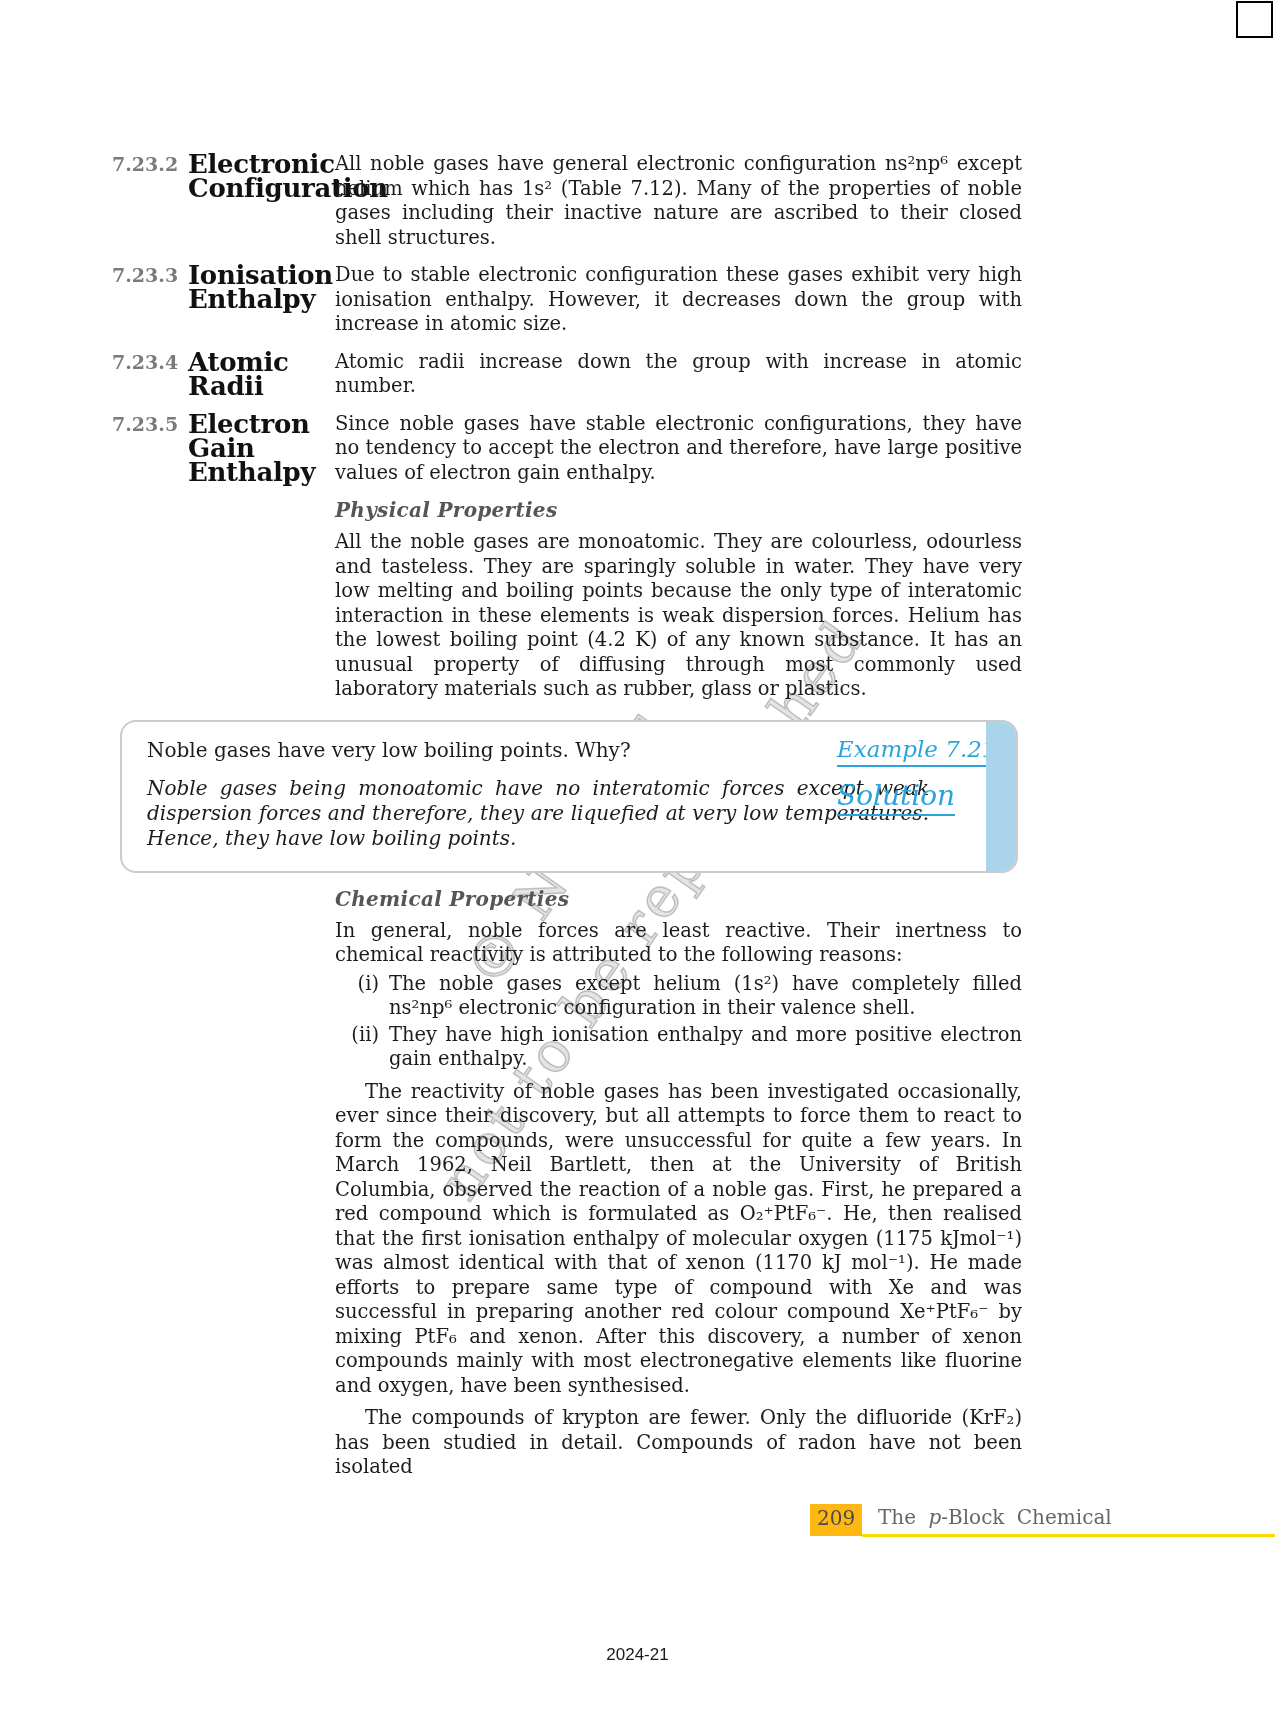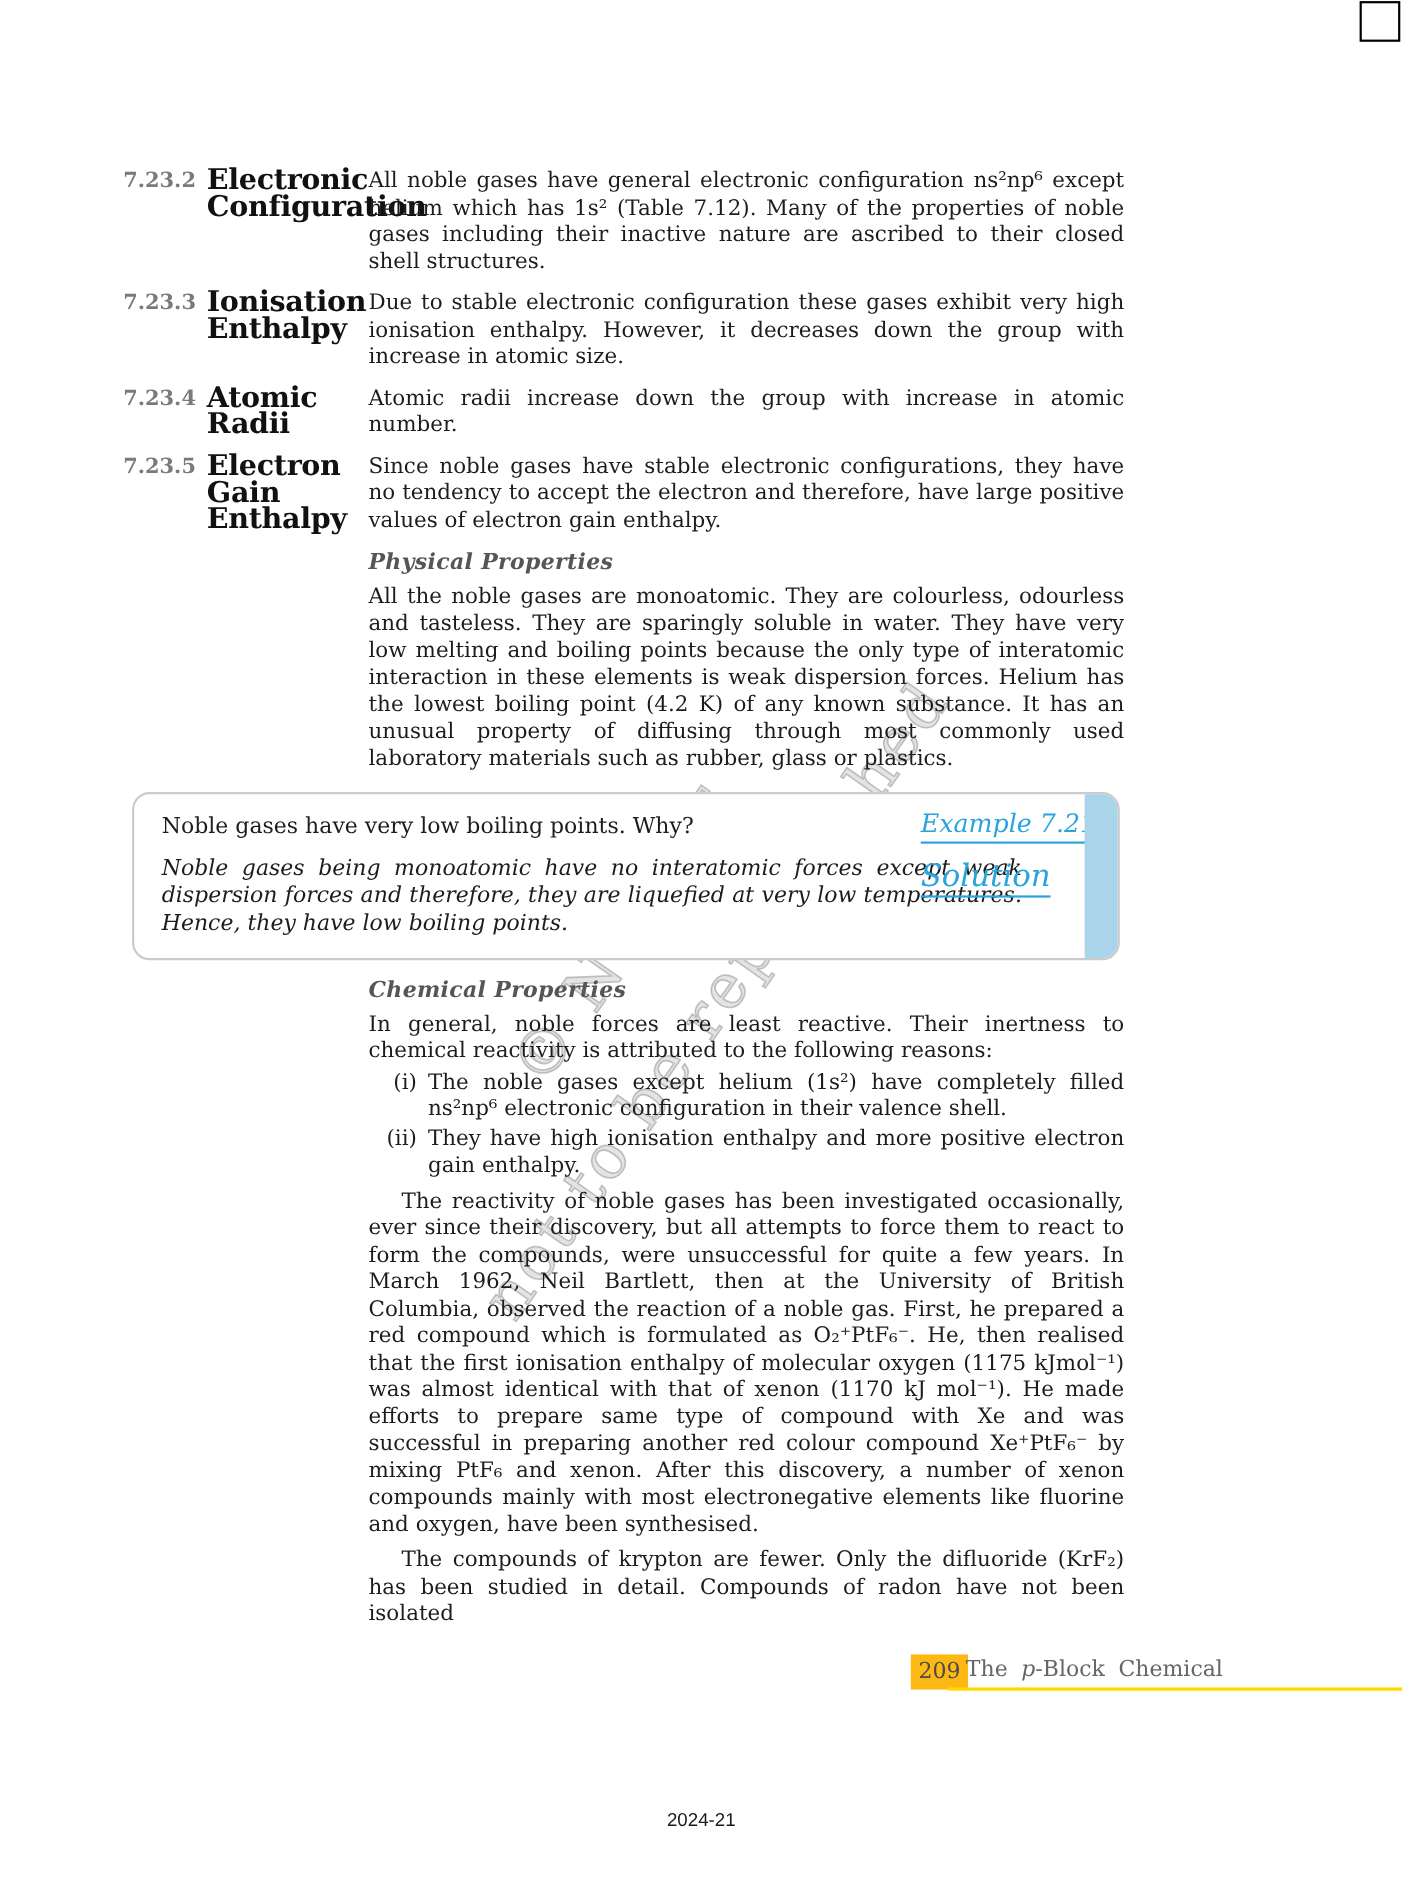--- a/index.html
+++ b/index.html
@@ -33,21 +33,21 @@
   .reasons{margin:2px 0 0 0;}
   .reason{display:grid;grid-template-columns:44px 633px;column-gap:10px;margin-bottom:2px;}
   .reason-marker{font-size:19.5px;line-height:24.5px;text-align:right;}
   .reason-text{font-size:19.5px;line-height:24.5px;text-align:justify;}
 
   .watermark{position:absolute;left:390px;top:610px;width:440px;height:540px;display:flex;flex-direction:column;
              justify-content:center;align-items:center;gap:36px;transform:rotate(-55deg);pointer-events:none;}
   .wm-line{font-size:56px;white-space:nowrap;color:rgba(175,175,175,0.34);
            -webkit-text-stroke:1.5px rgba(150,150,150,0.55);letter-spacing:4px;}
 
-  .footer-badge{position:absolute;left:828px;top:1504px;background:#fdb813;color:#4a4a4a;
+  .footer-badge{position:absolute;left:810px;top:1504px;background:#fdb813;color:#4a4a4a;
                 font-size:20px;padding:2px 7px 6px 7px;}
   .footer-chapter{position:absolute;left:878px;top:1505px;color:#666;font-size:20px;word-spacing:6px;white-space:nowrap;}
   .footer-rule{position:absolute;left:862px;top:1534px;right:0;height:3px;background:#ffd800;}
   .year-footer{position:absolute;left:0;right:0;top:1645px;text-align:center;
                font-family:"Liberation Sans",sans-serif;font-size:17px;color:#1a1a1a;}
 </style>
 </head>
 <body>
 
 <div class="page">

